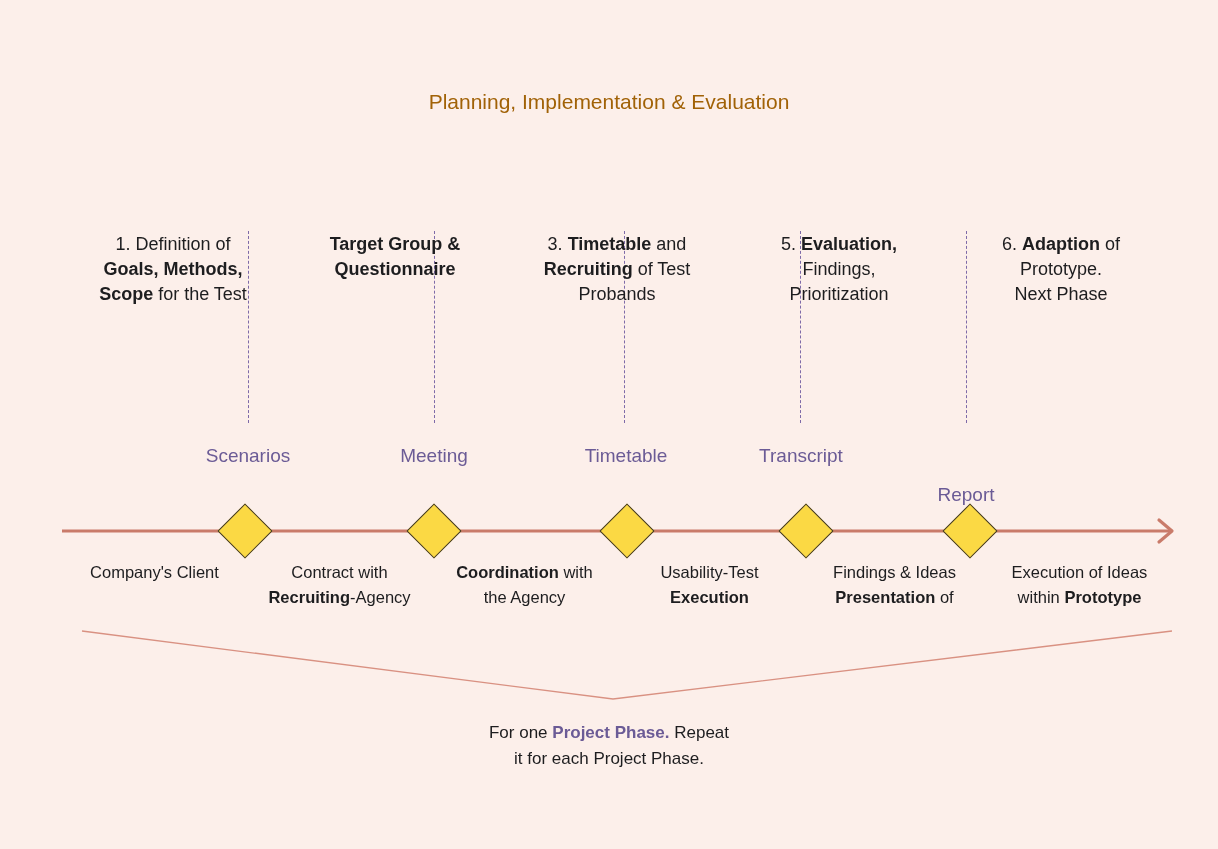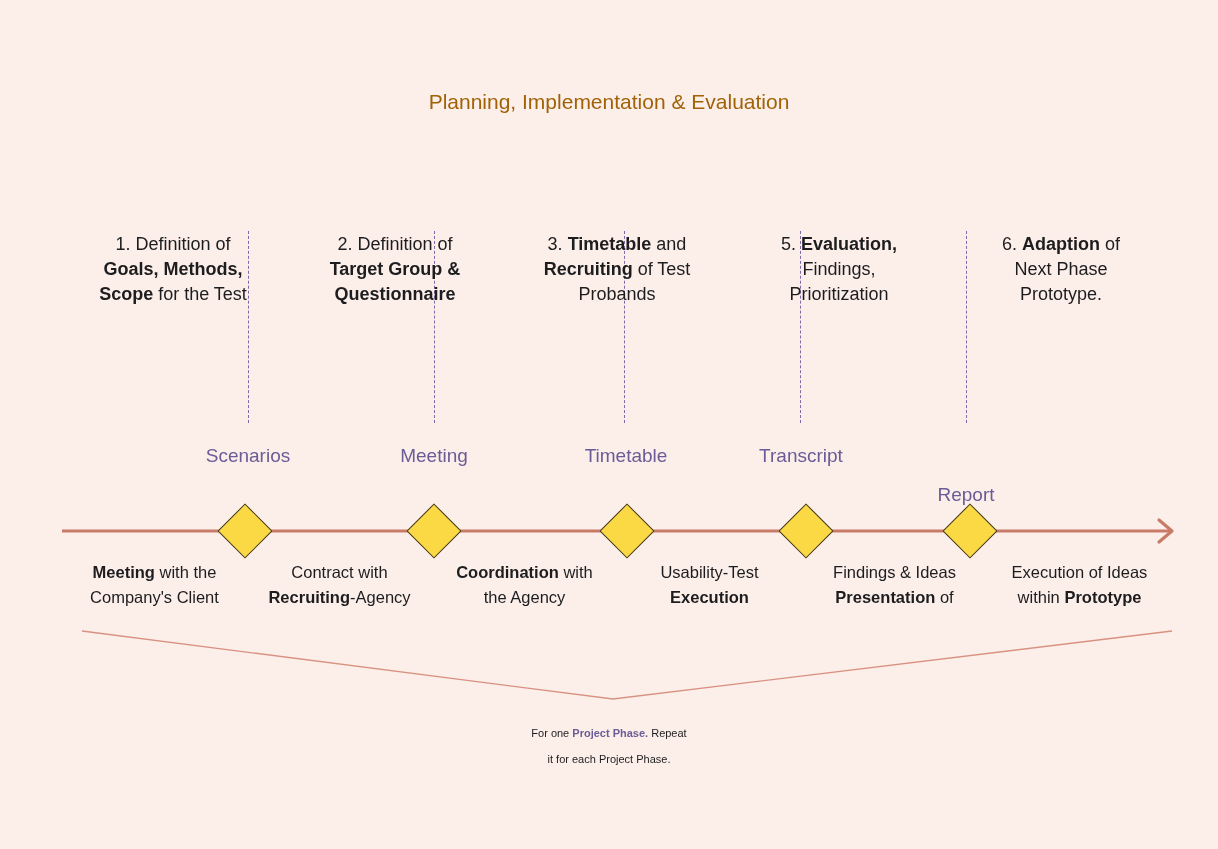--- a/index.html
+++ b/index.html
@@ -120,21 +120,21 @@
   }
   .outcome b { font-weight: bold; }
 
   
   .caption {
     position: absolute;
     top: 720px;
     left: 0;
     width: 1218px;
     text-align: center;
-    font-size: 11px;
+    font-size: 17px;
     line-height: 26px;
     color: #1d1d1f;
   }
   .caption .hl {
     color: #6b5b96;
     font-weight: bold;
   }
 </style>
 </head>
 <body>
@@ -153,38 +153,37 @@
       <div class="dash" style="left: 966px;"></div>
     </div>
 
   <div class="steps" id="steps">
       <div class="step">
         <div><span>1. Definition of</span></div>
         <div><b>Goals, Methods,</b></div>
         <div><b>Scope</b><span> for the Test</span></div>
       </div>
       <div class="step">
-        <div><span>2. Definition of</span></div>
         <div><b>Target Group &amp;</b></div>
         <div><b>Questionnaire</b></div>
       </div>
       <div class="step">
         <div><span>3. </span><b>Timetable</b><span> and</span></div>
         <div><b>Recruiting</b><span> of Test</span></div>
         <div><span>Probands</span></div>
       </div>
       <div class="step">
         <div><span>5. </span><b>Evaluation,</b></div>
         <div><span>Findings,</span></div>
         <div><span>Prioritization</span></div>
       </div>
       <div class="step">
         <div><span>6. </span><b>Adaption</b><span> of</span></div>
+        <div><span>Prototype.</span></div>
         <div><span>Next Phase</span></div>
-        <div><span>Prototype.</span></div>
       </div>
     </div>
 
   <div id="deliverables">
       <div class="deliverable" style="left: 248px;">Scenarios</div>
       <div class="deliverable" style="left: 434px;">Meeting</div>
       <div class="deliverable" style="left: 626px;">Timetable</div>
       <div class="deliverable" style="left: 801px;">Transcript</div>
       <div class="deliverable" style="left: 966px; margin-top: 39px;">Report</div>
     </div>
@@ -198,21 +197,20 @@
   <div id="milestones">
       <div class="diamond" style="left: 245px; top: 531px;"></div>
       <div class="diamond" style="left: 434px; top: 531px;"></div>
       <div class="diamond" style="left: 627px; top: 531px;"></div>
       <div class="diamond" style="left: 806px; top: 531px;"></div>
       <div class="diamond" style="left: 970px; top: 531px;"></div>
     </div>
 
   <div class="outcomes" id="outcomes">
       <div class="outcome">
-        <div><b>Meeting</b><span> with the</span></div>
         <div><span>Company's Client</span></div>
       </div>
       <div class="outcome">
         <div><span>Contract with</span></div>
         <div><b>Recruiting</b><span>-Agency</span></div>
       </div>
       <div class="outcome">
         <div><b>Coordination</b><span> with</span></div>
         <div><span>the Agency</span></div>
       </div>

